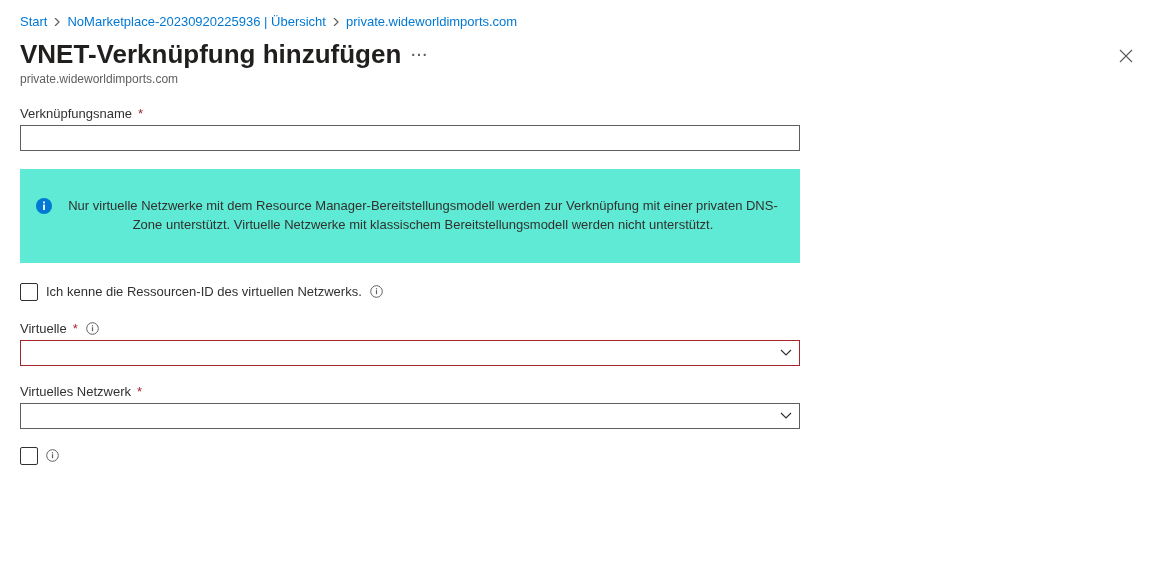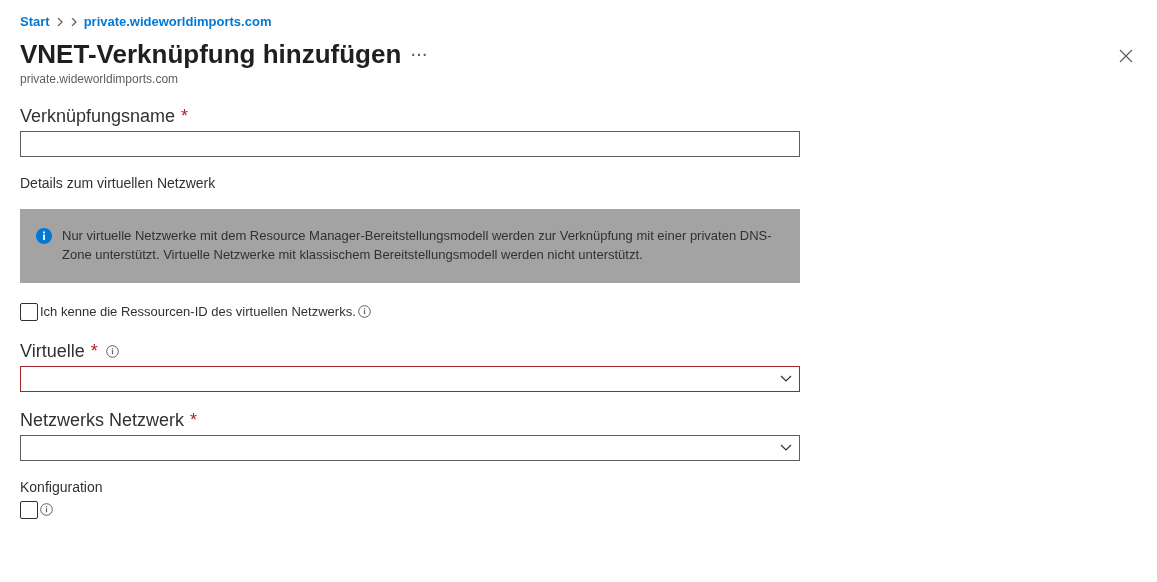--- a/index.html
+++ b/index.html
@@ -20,21 +20,20 @@
       margin-bottom: 10px;
       display: flex;
       align-items: center;
       gap: 6px;
       flex-wrap: wrap;
     }
     .breadcrumb a {
       color: #0078d4;
       text-decoration: none;
       cursor: pointer;
-      font-weight: bold;
     }
     .breadcrumb .sep {
       color: #605e5c;
       display: inline-flex;
       align-items: center;
     }
     .header-row {
       display: flex;
       align-items: flex-start;
       justify-content: space-between;
@@ -65,21 +64,21 @@
       cursor: pointer;
       font-size: 18px;
       color: #605e5c;
       padding: 4px;
       margin-top: 6px;
     }
     .form-section {
       max-width: 780px;
     }
     .field-label {
-      font-size: 18px;
+      font-size: 13px;
       color: #323130;
       margin-bottom: 4px;
       display: flex;
       align-items: center;
       gap: 4px;
       text-align: center;
     }
     .required-star {
       color: #a4262c;
       margin-left: 2px;
@@ -92,40 +91,41 @@
       font-size: 13px;
       font-family: inherit;
     }
     .section-heading {
       font-size: 14px;
       color: #323130;
       font-weight: 400;
       margin-bottom: 18px;
     }
     .info-box {
-      background: #a3a3a3;
-      padding: 18px 16px;
+      background: #5eead4;
+      padding: 28px 16px;
       display: flex;
       gap: 10px;
       align-items: flex-start;
       margin-bottom: 20px;
+      text-align: center;
     }
     .info-icon-wrap {
       flex: 0 0 auto;
       padding-top: 1px;
     }
     .info-text {
       font-size: 13px;
       color: #323130;
       line-height: 1.45;
     }
     .checkbox-row {
       display: flex;
       align-items: center;
-      gap: 2px;
+      gap: 8px;
       margin-bottom: 20px;
     }
     .checkbox {
       width: 18px;
       height: 18px;
       border: 1px solid #323130;
       border-radius: 2px;
       cursor: pointer;
       flex: 0 0 auto;
       background: #fff;
@@ -167,20 +167,21 @@
 
 <div class="container">
 
   <nav class="breadcrumb">
     <a>Start</a>
     <span class="sep">
       <svg width="8" height="8" viewBox="0 0 8 8">
           <path d="M2 0 L6 4 L2 8" stroke="#605e5c" stroke-width="1.2" fill="none"></path>
         </svg>
     </span>
+    <a>NoMarketplace-20230920225936 | Übersicht</a>
     <span class="sep">
       <svg width="8" height="8" viewBox="0 0 8 8">
           <path d="M2 0 L6 4 L2 8" stroke="#605e5c" stroke-width="1.2" fill="none"></path>
         </svg>
     </span>
     <a>private.wideworldimports.com</a>
   </nav>
 
   <div class="header-row">
     <div class="title-block">
@@ -200,21 +201,20 @@
   <div class="form-section">
 
     <div class="field-group">
       <div class="field-label">
         <span>Verknüpfungsname</span>
           <span class="required-star">*</span>
       </div>
       <input type="text" class="text-input" value="" style="">
     </div>
 
-    <div class="section-heading">Details zum virtuellen Netzwerk</div>
 
     <div class="info-box">
       <div class="info-icon-wrap">
         <svg width="16" height="16" viewBox="0 0 16 16">
           <circle cx="8" cy="8" r="8" fill="#0078d4"></circle>
           <rect x="7.1" y="6.5" width="1.8" height="5.5" fill="#fff"></rect>
           <rect x="7.1" y="3.5" width="1.8" height="1.8" fill="#fff"></rect>
         </svg>
       </div>
       <div class="info-text">Nur virtuelle Netzwerke mit dem Resource Manager-Bereitstellungsmodell werden zur Verknüpfung mit einer privaten DNS-Zone unterstützt. Virtuelle Netzwerke mit klassischem Bereitstellungsmodell werden nicht unterstützt.</div>
@@ -251,36 +251,35 @@
         <span class="chevron">
           <svg width="12" height="8" viewBox="0 0 12 8">
               <path d="M1 1 L6 6 L11 1" stroke="#323130" stroke-width="1.2" fill="none"></path>
             </svg>
         </span>
       </div>
     </div>
 
     <div class="field-group">
       <div class="field-label">
-        <span>Netzwerks Netzwerk</span>
+        <span>Virtuelles Netzwerk</span>
           <span class="required-star">*</span>
       </div>
       <div class="select-wrap">
         <div class="select-box">
           <span></span>
         </div>
         <span class="chevron">
           <svg width="12" height="8" viewBox="0 0 12 8">
               <path d="M1 1 L6 6 L11 1" stroke="#323130" stroke-width="1.2" fill="none"></path>
             </svg>
         </span>
       </div>
     </div>
 
-    <div class="section-heading" style="margin-bottom:6px;">Konfiguration</div>
 
     <div class="checkbox-row" style="margin-bottom:0;">
       <div class="checkbox"></div>
       <span class="help-icon">
         <svg width="13" height="13" viewBox="0 0 13 13">
           <circle cx="6.5" cy="6.5" r="5.8" stroke="#605e5c" stroke-width="1" fill="none"></circle>
           <rect x="5.9" y="5.2" width="1.2" height="4" fill="#605e5c"></rect>
           <rect x="5.9" y="3.2" width="1.2" height="1.2" fill="#605e5c"></rect>
         </svg>
       </span>

